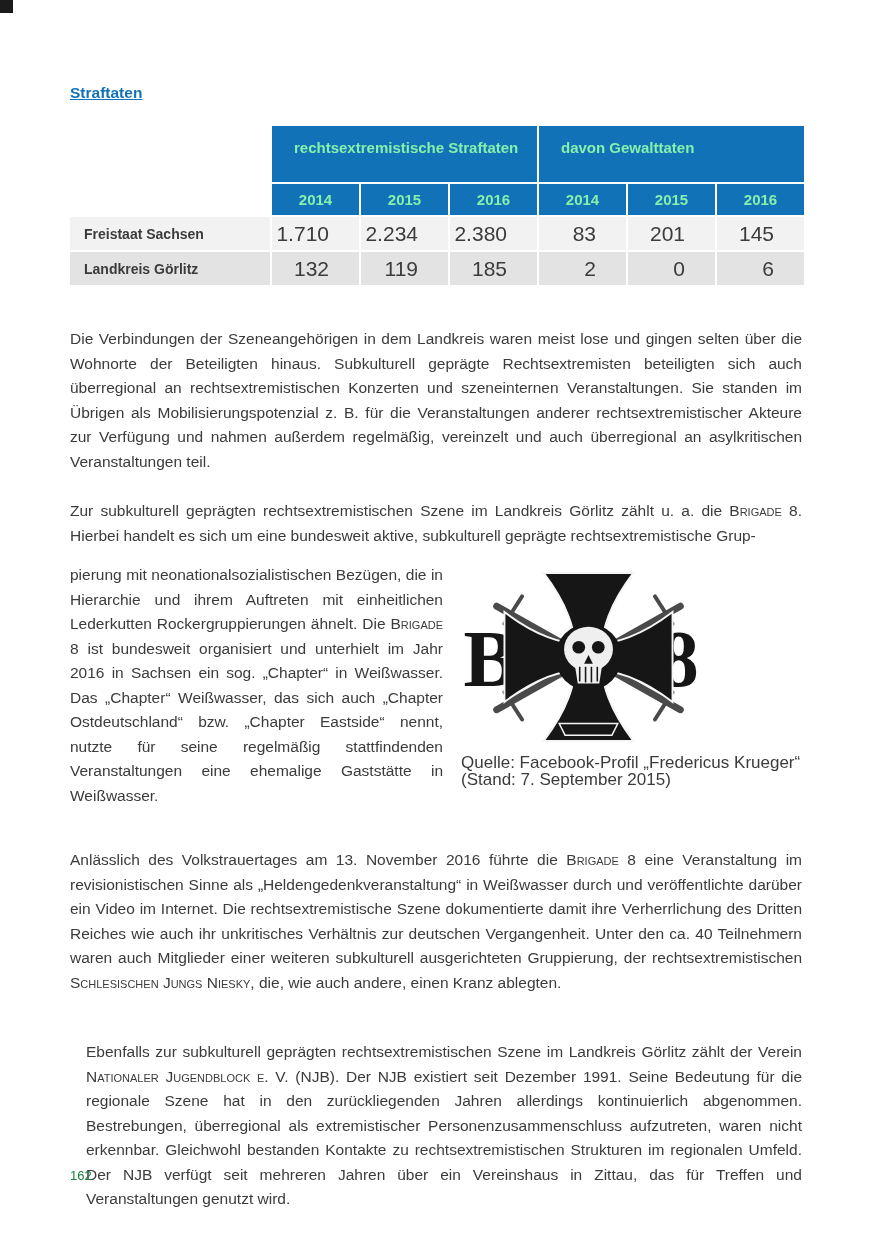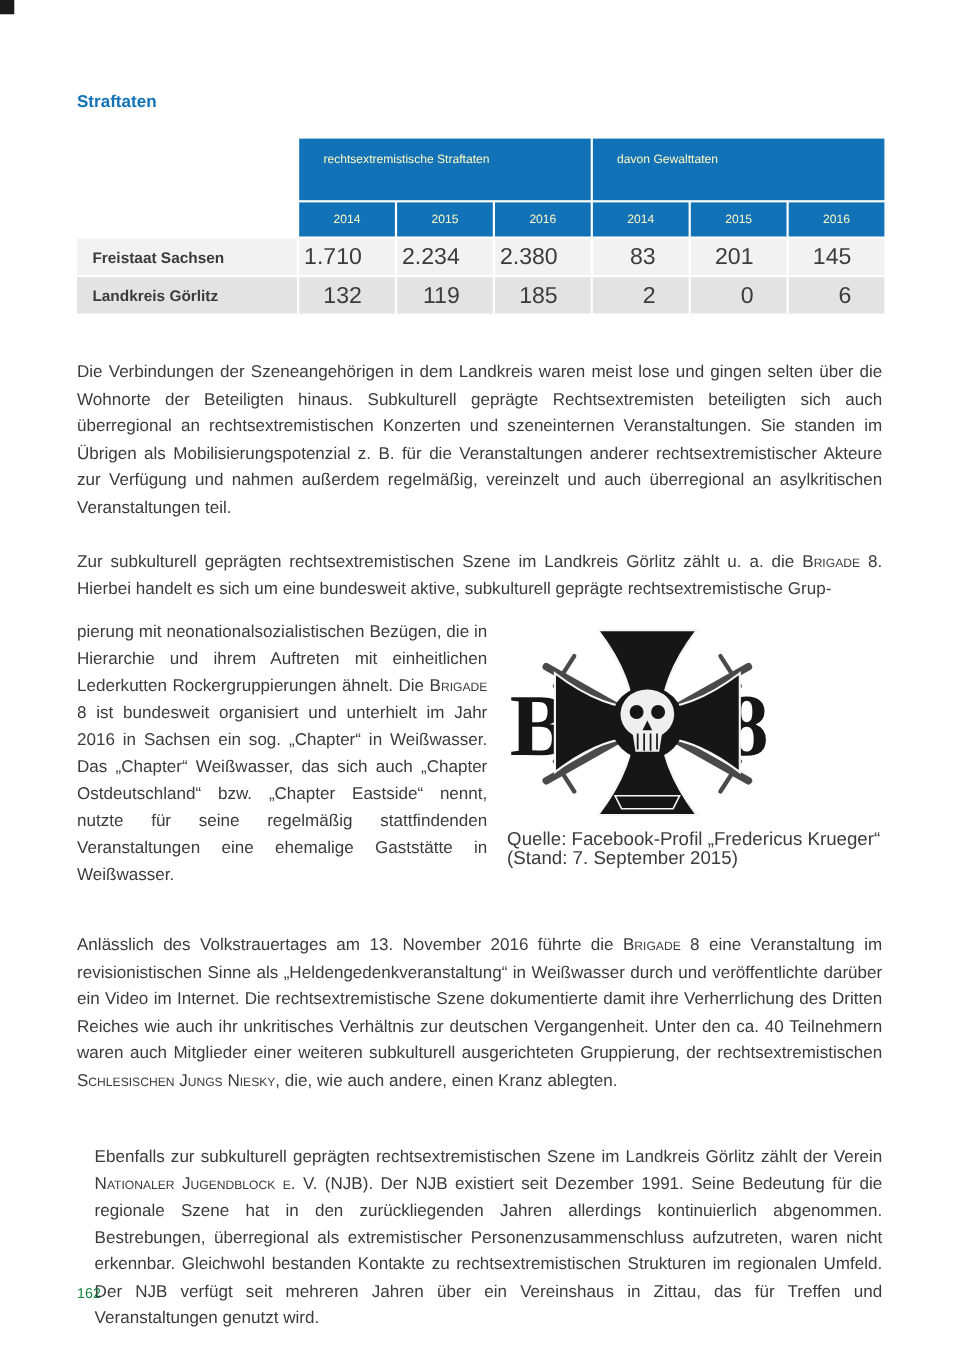--- a/index.html
+++ b/index.html
@@ -20,35 +20,36 @@
   }
   .page {
     padding: 84px 73px 0 70px;
     box-sizing: border-box;
   }
   .heading {
     color: #1272b8;
     font-size: 15.5px;
     font-weight: bold;
     margin: 0 0 24px 0;
+    text-decoration: underline;
   }
   
   .stats-table {
     display: grid;
     grid-template-columns: 200px repeat(6, 87px);
     grid-template-rows: 56px 31px 33px 33px;
     gap: 2px;
     background: #ffffff;
     margin: 0 0 42px 0;
   }
   .cell-blue {
     background: #1272b8;
-    color: #fef9c3;
-    font-weight: normal;
-    font-size: 11px;
+    color: #86efac;
+    font-weight: bold;
+    font-size: 15px;
   }
   .corner-cell { grid-column: 1; grid-row: 1 / 3; background: #ffffff; }
   .group-header {
     grid-row: 1;
     padding: 11px 10px 0 22px;
     line-height: 1.5;
     box-sizing: border-box;
   }
   .gh1 { grid-column: 2 / 5; }
   .gh2 { grid-column: 5 / 8; }

